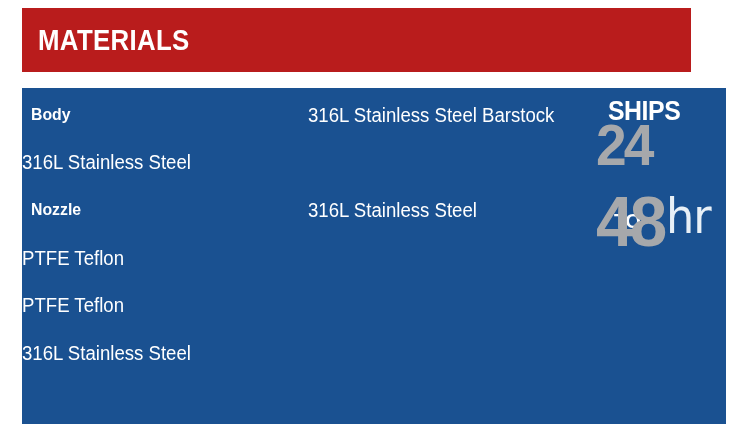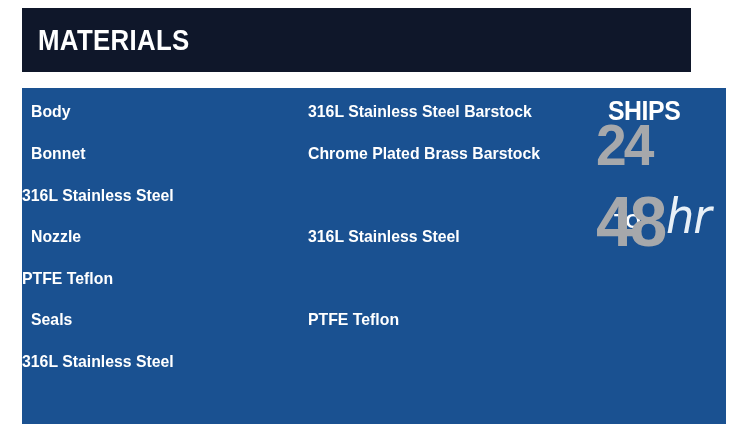--- a/index.html
+++ b/index.html
@@ -23,21 +23,21 @@
     background: #ffffff;
   }
 
   
   #header-bar {
     position: absolute;
     left: 22px;
     top: 8px;
     width: 669px;
     height: 64px;
-    background: #0f172a;
+    background: #b91c1c;
     text-decoration: underline;
   }
   #header-title {
     position: absolute;
     left: 16px;
     top: 50%;
     transform: translateY(-50%);
     color: #ffffff;
     font-size: 30px;
     font-weight: bold;
@@ -88,22 +88,22 @@
     box-sizing: border-box;
     color: #ffffff;
     font-size: 17px;
     font-weight: bold;
     line-height: 1;
     white-space: nowrap;
     font-family: "Liberation Sans Narrow", "Liberation Sans", sans-serif;
   }
   .cell-value {
     color: #ffffff;
-    font-size: 17px;
-    font-weight: bold;
+    font-size: 20px;
+    font-weight: normal;
     line-height: 1;
     white-space: nowrap;
     font-family: "Liberation Sans Narrow", "Liberation Sans", sans-serif;
   }
   .squeeze {
     display: inline-block;
     transform: scaleX(0.93);
     transform-origin: left center;
   }
 
@@ -172,21 +172,20 @@
   #badge-hr {
     position: absolute;
     left: 72px;
     top: 101px;
     color: #e8f0f7;
     font-size: 47px;
     font-weight: normal;
     letter-spacing: -1px;
     line-height: 1;
     font-family: "DejaVu Sans", sans-serif;
-    font-style: italic;
   }
   #badge-hr span { display:inline-block; transform: scaleX(0.95) scaleY(1.02); transform-origin:left center; }
 </style>
 </head>
 <body>
 
 <div id="page">
 
   <div id="header-bar">
     <div id="header-title"><span id="header-title-inner">MATERIALS</span></div>
@@ -202,40 +201,35 @@
       <div id="badge-hr"><span>hr</span></div>
     </div>
 
     <div id="rows">
 
       <div class="row">
         <div class="cell-label"><span class="squeeze">Body</span></div>
         <div class="cell-value"><span class="squeeze">316L Stainless Steel Barstock</span></div>
       </div>
 
-      <div class="row">
-        <div class="cell-label"><span class="squeeze">Bonnet</span></div>
-        <div class="cell-value"><span class="squeeze">Chrome Plated Brass Barstock</span></div>
-      </div>
 
       <div class="row">
         <div class="cell-value"><span class="squeeze">316L Stainless Steel</span></div>
       </div>
 
       <div class="row">
         <div class="cell-label"><span class="squeeze">Nozzle</span></div>
         <div class="cell-value"><span class="squeeze">316L Stainless Steel</span></div>
       </div>
 
       <div class="row">
         <div class="cell-value"><span class="squeeze">PTFE Teflon</span></div>
       </div>
 
       <div class="row">
-        <div class="cell-label"><span class="squeeze">Seals</span></div>
         <div class="cell-value"><span class="squeeze">PTFE Teflon</span></div>
       </div>
 
 
       <div class="row">
         <div class="cell-value"><span class="squeeze">316L Stainless Steel</span></div>
       </div>
 
       <div class="row">
       </div>

